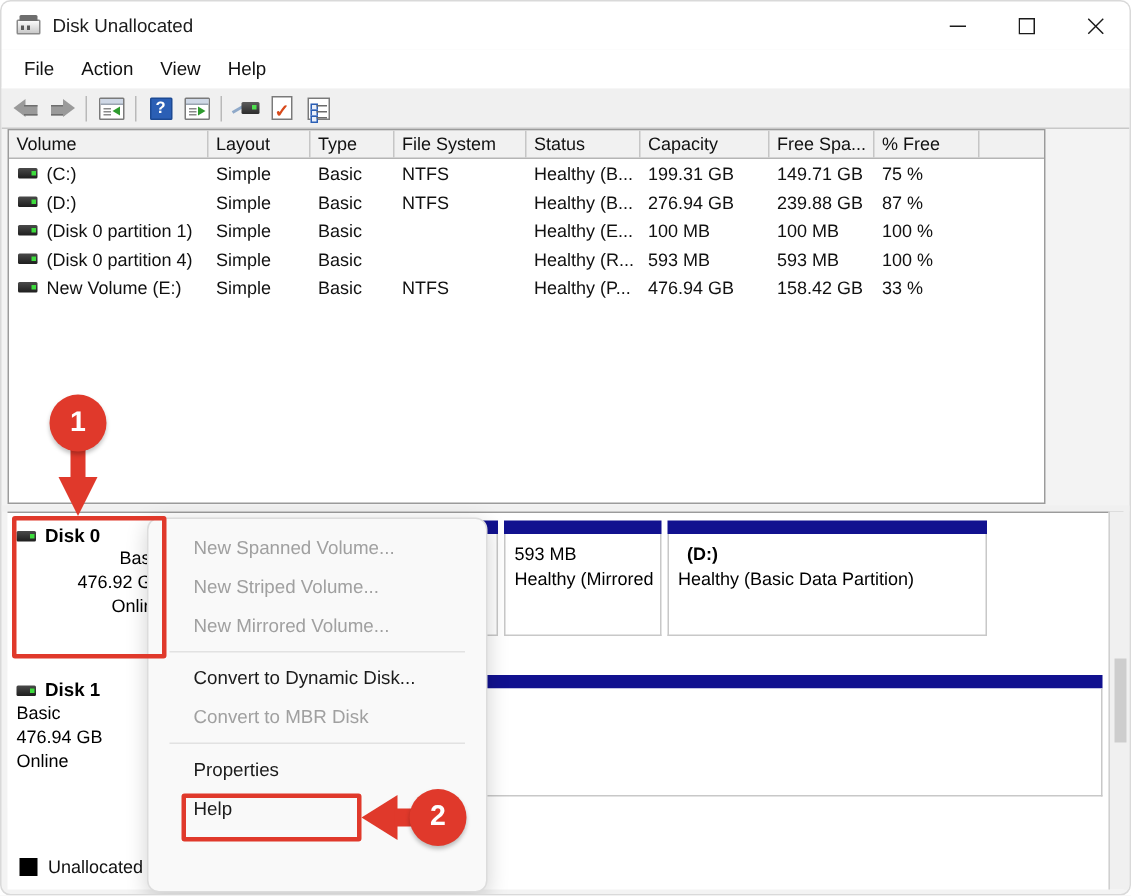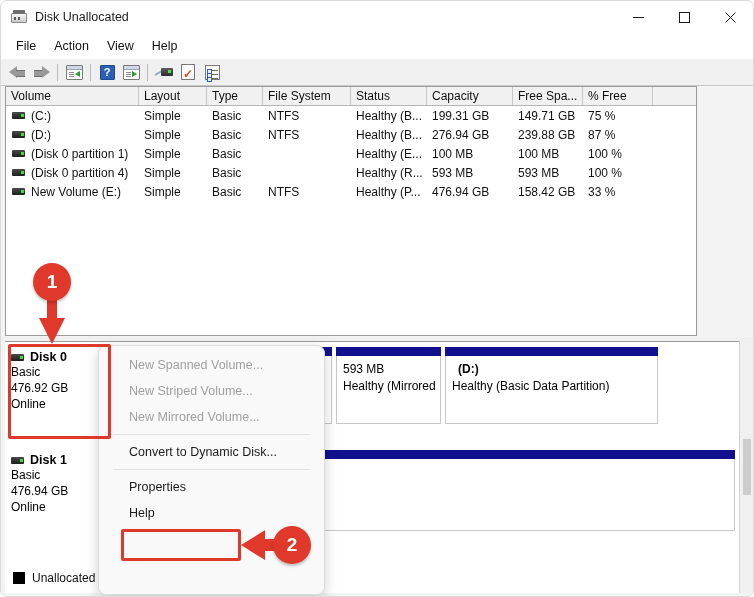--- a/index.html
+++ b/index.html
@@ -415,21 +415,21 @@
       <div class="vcell" style="width:70px">158.42 GB</div>
       <div class="vcell" style="width:70px">33 %</div>
     </div>
   </div>
 
   <div class="splitter"></div>
 
   <div class="diskpane">
 
     <div class="diskrow" style="top:2px;">
-      <div class="diskinfo" style="height:96px;">
+      <div class="diskinfo" style="height:96px;text-align:right;">
         <div class="disktitle">
           <span class="volglyph"></span>
           <span>Disk 0</span>
         </div>
         <div class="sub">Basic</div>
         <div class="sub">476.92 GB</div>
         <div class="sub">Online</div>
       </div>
       <div class="partzone">
         <div class="part" style="width:222px;">
@@ -486,20 +486,21 @@
   <div class="vscroll">
     <div class="thumb"></div>
   </div>
 
   <div class="ctxmenu">
     <div class="mi dis">New Spanned Volume...</div>
     <div class="mi dis">New Striped Volume...</div>
     <div class="mi dis">New Mirrored Volume...</div>
     <div class="msep"></div>
     <div class="mi">Convert to Dynamic Disk...</div>
+    <div class="mi dis">Convert to MBR Disk</div>
     <div class="msep"></div>
     <div class="mi">Properties</div>
     <div class="mi">Help</div>
   </div>
 
   <div class="anno-box" style="left:7px;top:343px;width:103px;height:95px;"></div>
   <div class="anno-box" style="left:120px;top:528px;width:120px;height:32px;"></div>
 
   <div class="arrow-down" style="left:38px;top:297px;">
     <div class="shaft"></div>

